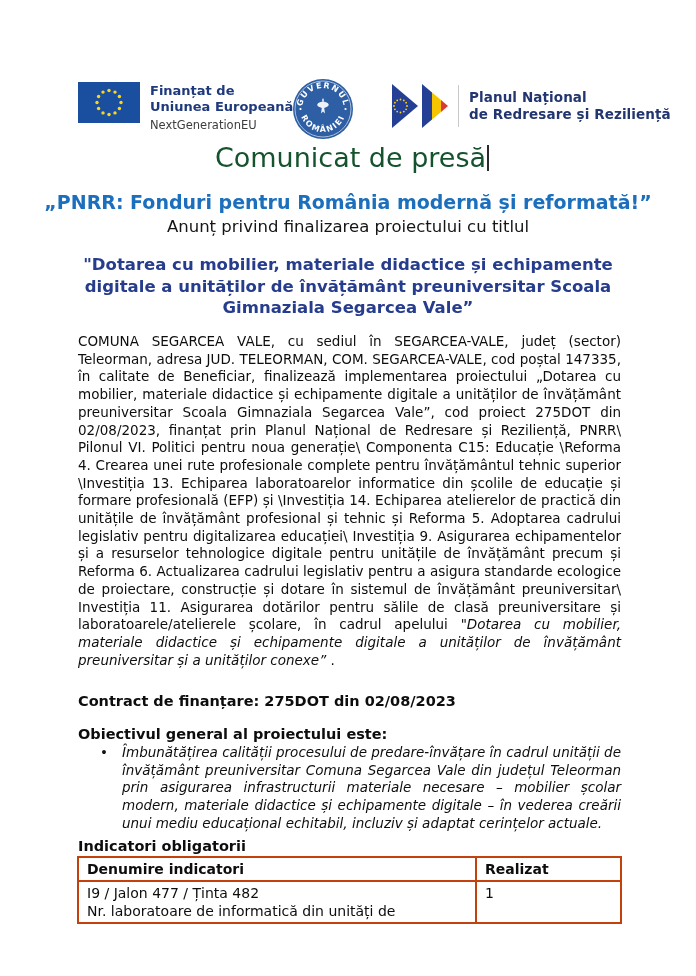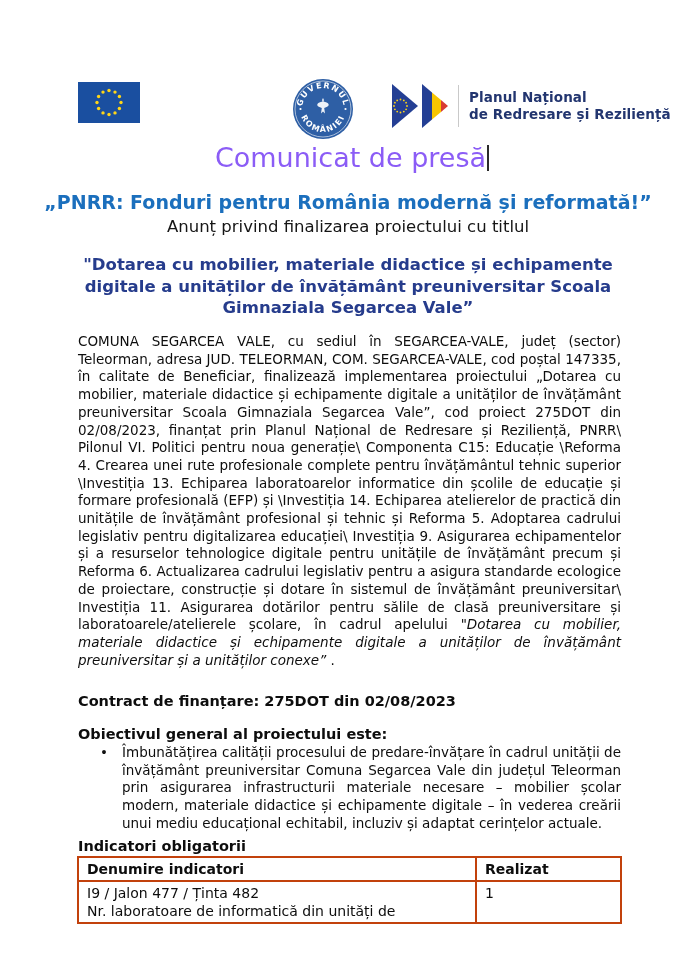--- a/index.html
+++ b/index.html
@@ -15,41 +15,41 @@
   .eu-logo svg { display:block; }
   .eu-text { margin-left:10px; padding-top:1px; }
   .eu-text .b { font-weight:bold; font-size:13px; line-height:16px; color:#1e3a7c; }
   .eu-text .n { font-size:11.5px; line-height:15px; color:#3c3c3c; margin-top:3px; }
   .gov-logo { position:absolute; left:291px; top:0; }
   .pnrr-logo { position:absolute; left:392px; top:7px; display:flex; align-items:center; }
   .pnrr-sep { width:1px; height:42px; background:#c9c9c9; margin:0 10px 0 8px; }
   .pnrr-text { font-size:13.5px; line-height:17px; font-weight:600; color:#22356f; letter-spacing:0.1px; }
   
   .title-line { position:absolute; top:143px; left:8px; right:0; text-align:center;
-    font-size:27px; line-height:30px; color:#8b5cf6; }
+    font-size:27px; line-height:30px; color:#14532d; }
   .caret { display:inline-block; width:2px; height:26px; background:#2a2a2a;
     vertical-align:-4px; margin-left:1px; }
   .subtitle { position:absolute; top:175px; left:0; right:0; text-align:center;
     font-size:19px; font-weight:bold; color:#1b6fbd;margin-top:16px; }
   .announce { position:absolute; top:217px; left:0; right:0; text-align:center;
     font-size:16.5px; color:#151515; }
   .project-title { position:absolute; top:254px; left:66px; width:564px; text-align:center;
     font-size:16.5px; line-height:21.5px; font-weight:bold; color:#263c8c; }
   
   .body-par { position:absolute; top:333px; left:78px; width:543px;
     font-size:13.5px; line-height:17.7px; text-align:justify; color:#0d0d0d; }
   .body-par .bold { font-weight:normal; }
   .body-par .italic { font-style:italic; }
   .contract { position:absolute; top:693px; left:78px; width:543px;
     font-size:14.5px; font-weight:bold; color:#0d0d0d; }
   .obj-head { position:absolute; top:726px; left:78px; width:543px;
     font-size:14.5px; font-weight:bold; color:#0d0d0d; }
   .obj-bullet { position:absolute; top:744px; left:100px; width:521px; display:flex; }
   .bullet-dot { flex:0 0 22px; font-size:13.5px; line-height:17.7px; }
-  .bullet-text { flex:1; font-size:13.5px; line-height:17.7px; text-align:justify; color:#0d0d0d; }
+  .bullet-text { flex:1; font-size:13.5px; line-height:17.7px; text-align:justify; color:#0d0d0d;font-style:italic; }
   .ind-head { position:absolute; top:838px; left:78px;
     font-size:14.5px; font-weight:bold; color:#0d0d0d; }
   
   .ind-table { position:absolute; top:856px; left:77px; width:545px;
     border-collapse:collapse; font-size:14px; color:#0d0d0d; }
   .ind-table th, .ind-table td {
     border:2px solid #c2410c; text-align:left; vertical-align:top;
     padding:2px 8px; font-weight:normal;
   }
   .ind-table th { font-weight:bold; padding-top:3px; padding-bottom:3px; }
@@ -74,20 +74,25 @@
           <circle cx="25" cy="30.9" r="1.7"></circle>
             <circle cx="20.6" cy="26.5" r="1.7"></circle>
           <circle cx="19" cy="20.5" r="1.7"></circle>
             <circle cx="20.6" cy="14.5" r="1.7"></circle>
           <circle cx="25" cy="10.1" r="1.7"></circle>
             <circle cx="31" cy="8.5" r="1.7"></circle>
           <circle cx="37" cy="10.1" r="1.7"></circle>
             <circle cx="41.4" cy="14.5" r="1.7"></circle>
         </g>
       </svg>
+      <div class="eu-text">
+        <div class="b">Finanțat de</div>
+        <div class="b">Uniunea Europeană</div>
+        <div class="n">NextGenerationEU</div>
+      </div>
     </div>
 
     <div class="gov-logo">
       <svg width="64" height="66" viewBox="0 0 64 66">
         <defs>
           <path id="arcTop" d="M 11 33 A 21 21 0 0 1 53 33"></path>
           <path id="arcBottom" d="M 9 33 A 23 23 0 0 0 55 33"></path>
         </defs>
         <circle cx="32" cy="33" r="30" fill="#2e5fa5"></circle>
         <circle cx="32" cy="33" r="28" fill="none" stroke="#ffffff" stroke-width="0.7" opacity="0.85"></circle>

